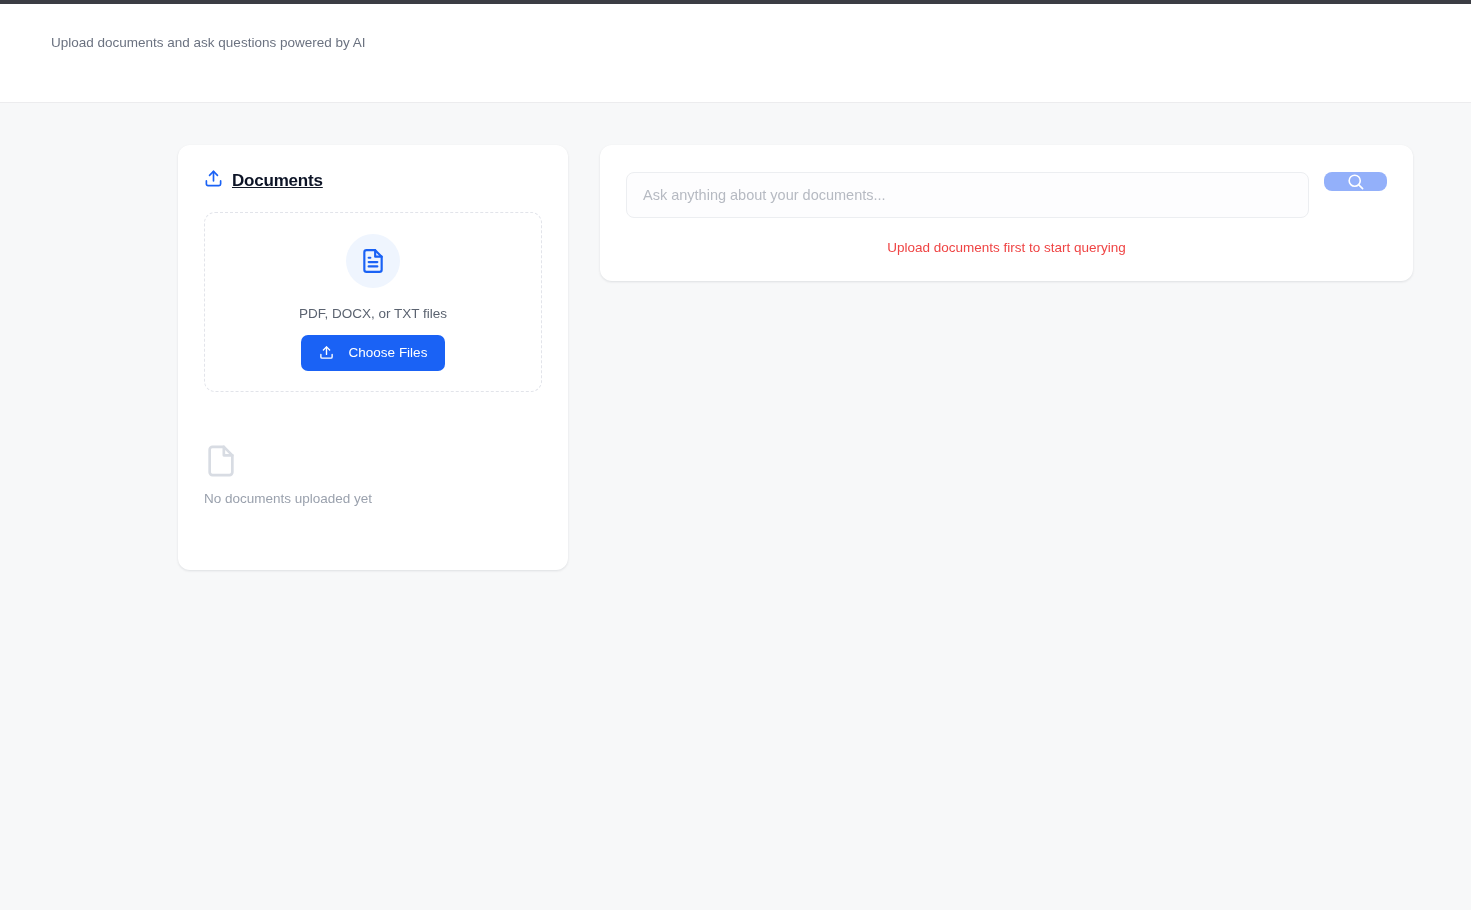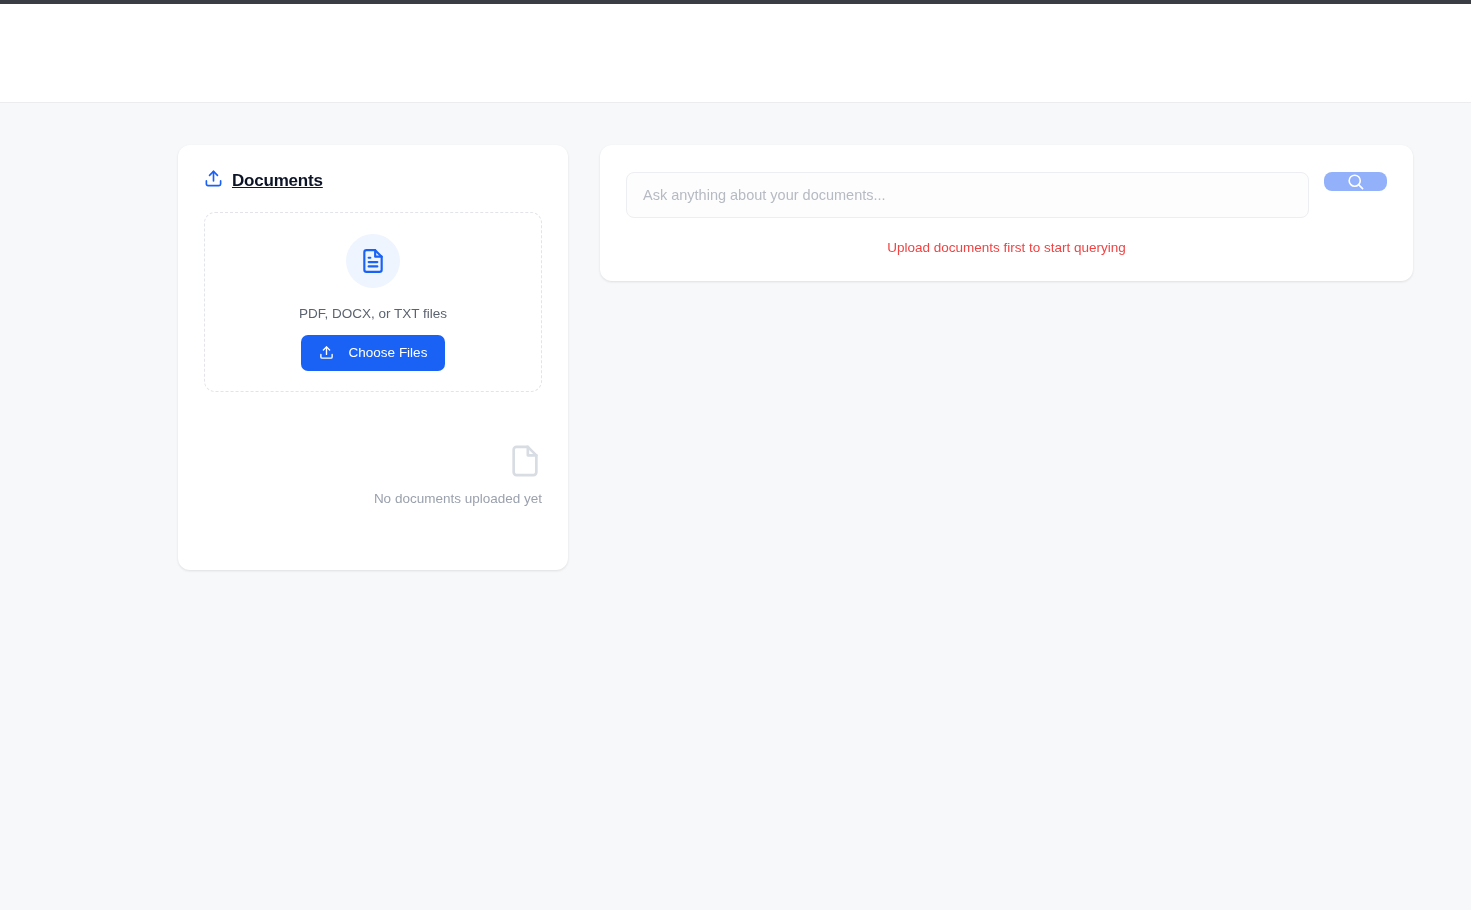--- a/index.html
+++ b/index.html
@@ -124,21 +124,21 @@
     font-family: inherit;
     cursor: pointer;
   }
   .choose-files-btn svg { display: block; }
 
   
   .empty-state {
     margin-top: 52px;
     display: flex;
     flex-direction: column;
-    align-items: flex-end;
+    align-items: flex-start;
   }
   .empty-state svg { color: #d8dce3; display: block; }
   .empty-state-text {
     margin-top: 13px;
     font-size: 13.5px;
     color: #9aa1ad;
   }
 
   
   .query-card {
@@ -183,20 +183,21 @@
     font-size: 13.5px;
     color: #ef4444;
   }
 </style>
 </head>
 <body>
 
 <div class="top-strip"></div>
 
 <header class="app-header">
+  <div class="app-subtitle">Upload documents and ask questions powered by AI</div>
 </header>
 
 <main class="main">
 
   <section class="card documents-card">
 
     <div class="card-header">
       <span class="icon-upload-blue">
         <svg width="19" height="19" viewBox="0 0 24 24" fill="none" stroke="currentColor" stroke-width="2.1" stroke-linecap="round" stroke-linejoin="round">
           <path d="M21 15v4a2 2 0 0 1-2 2H5a2 2 0 0 1-2-2v-4"></path>

